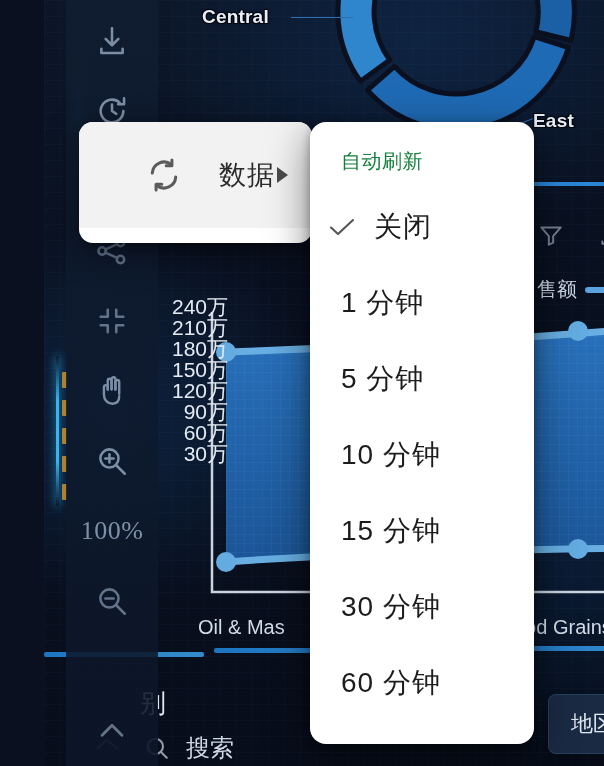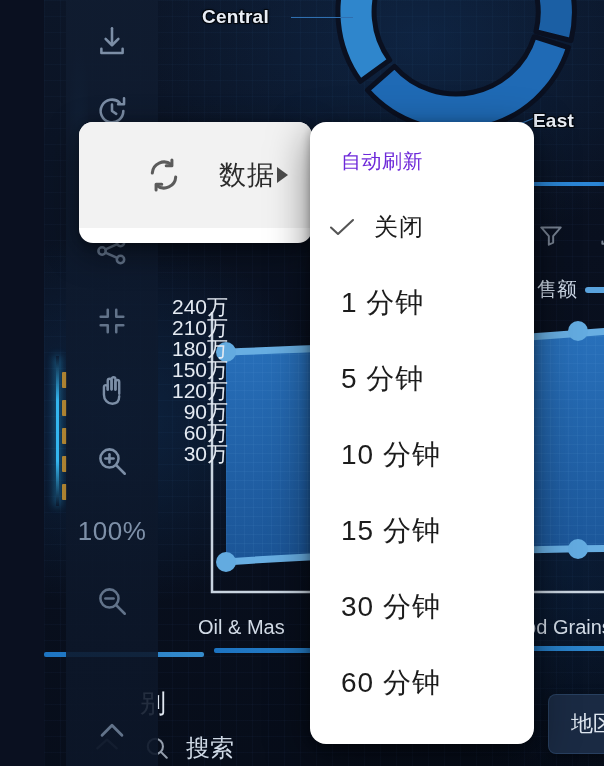--- a/index.html
+++ b/index.html
@@ -143,21 +143,21 @@
     background: linear-gradient(180deg, rgba(16,28,48,0.92), rgba(14,26,46,0.82) 40%, rgba(12,22,40,0.9));
     display: flex; flex-direction: column; align-items: center;
     padding-top: 6px;
   }
   .lt-item {
     width: 60px; height: 74px;
     display: flex; align-items: center; justify-content: center;
     color: #7c8ea6;
   }
   .lt-item svg { width: 34px; height: 34px; display: block; }
-  #lt-zoomlevel { color: #7e90a8; font-size: 26px; letter-spacing: .5px; }
+  #lt-zoomlevel { color: #7e90a8; font-size: 26px; letter-spacing: .5px; font-family: Liberation Serif, serif; }
 
   
   #edge-deco { position: absolute; left: 0; top: 0; width: 22px; height: 766px; }
   #edge-line {
     position: absolute; left: 12px; top: 356px; width: 3px; height: 150px;
     background: linear-gradient(180deg, rgba(40,170,230,0), #34b6ef 30%, #34b6ef 70%, rgba(40,170,230,0));
     box-shadow: 0 0 8px #2aa7e4;
   }
   .edge-dash {
     position: absolute; left: 18px; width: 5px; height: 16px;
@@ -203,42 +203,42 @@
   #submenu {
     position: absolute; left: 266px; top: 122px; width: 224px; height: 622px;
     background: #ffffff;
     border-radius: 16px;
     box-shadow: 0 12px 40px rgba(0,0,0,0.5), 0 2px 10px rgba(0,0,0,0.3);
     overflow: hidden;
     padding-top: 26px;
   }
   #submenu-title {
     padding-left: 31px;
-    color: #6d28d9;
+    color: #15803d;
     font-size: 20px;
     letter-spacing: .5px;
     margin-bottom: 14px;
   }
   .sub-item {
     position: relative;
     height: 76px;
     display: flex; align-items: center;
     padding-left: 31px;
     color: #1c1c1c;
     font-size: 28px;
     letter-spacing: 1px;
     white-space: nowrap;
   }
   .sub-item.checked { padding-left: 0; }
   .sub-item .check {
     width: 64px; display: flex; align-items: center; justify-content: center;
     color: #555; flex: 0 0 64px;
   }
   .sub-item .check svg { width: 30px; height: 22px; display: block; }
-  .sub-item.checked .sub-label { font-size: 24px; }
+  .sub-item.checked .sub-label { font-size: 28px; }
 
   .clip { overflow: hidden; }
 </style>
 </head>
 <body>
 
 <div id="root">
 
   <div class="bg-grid"></div>
 

